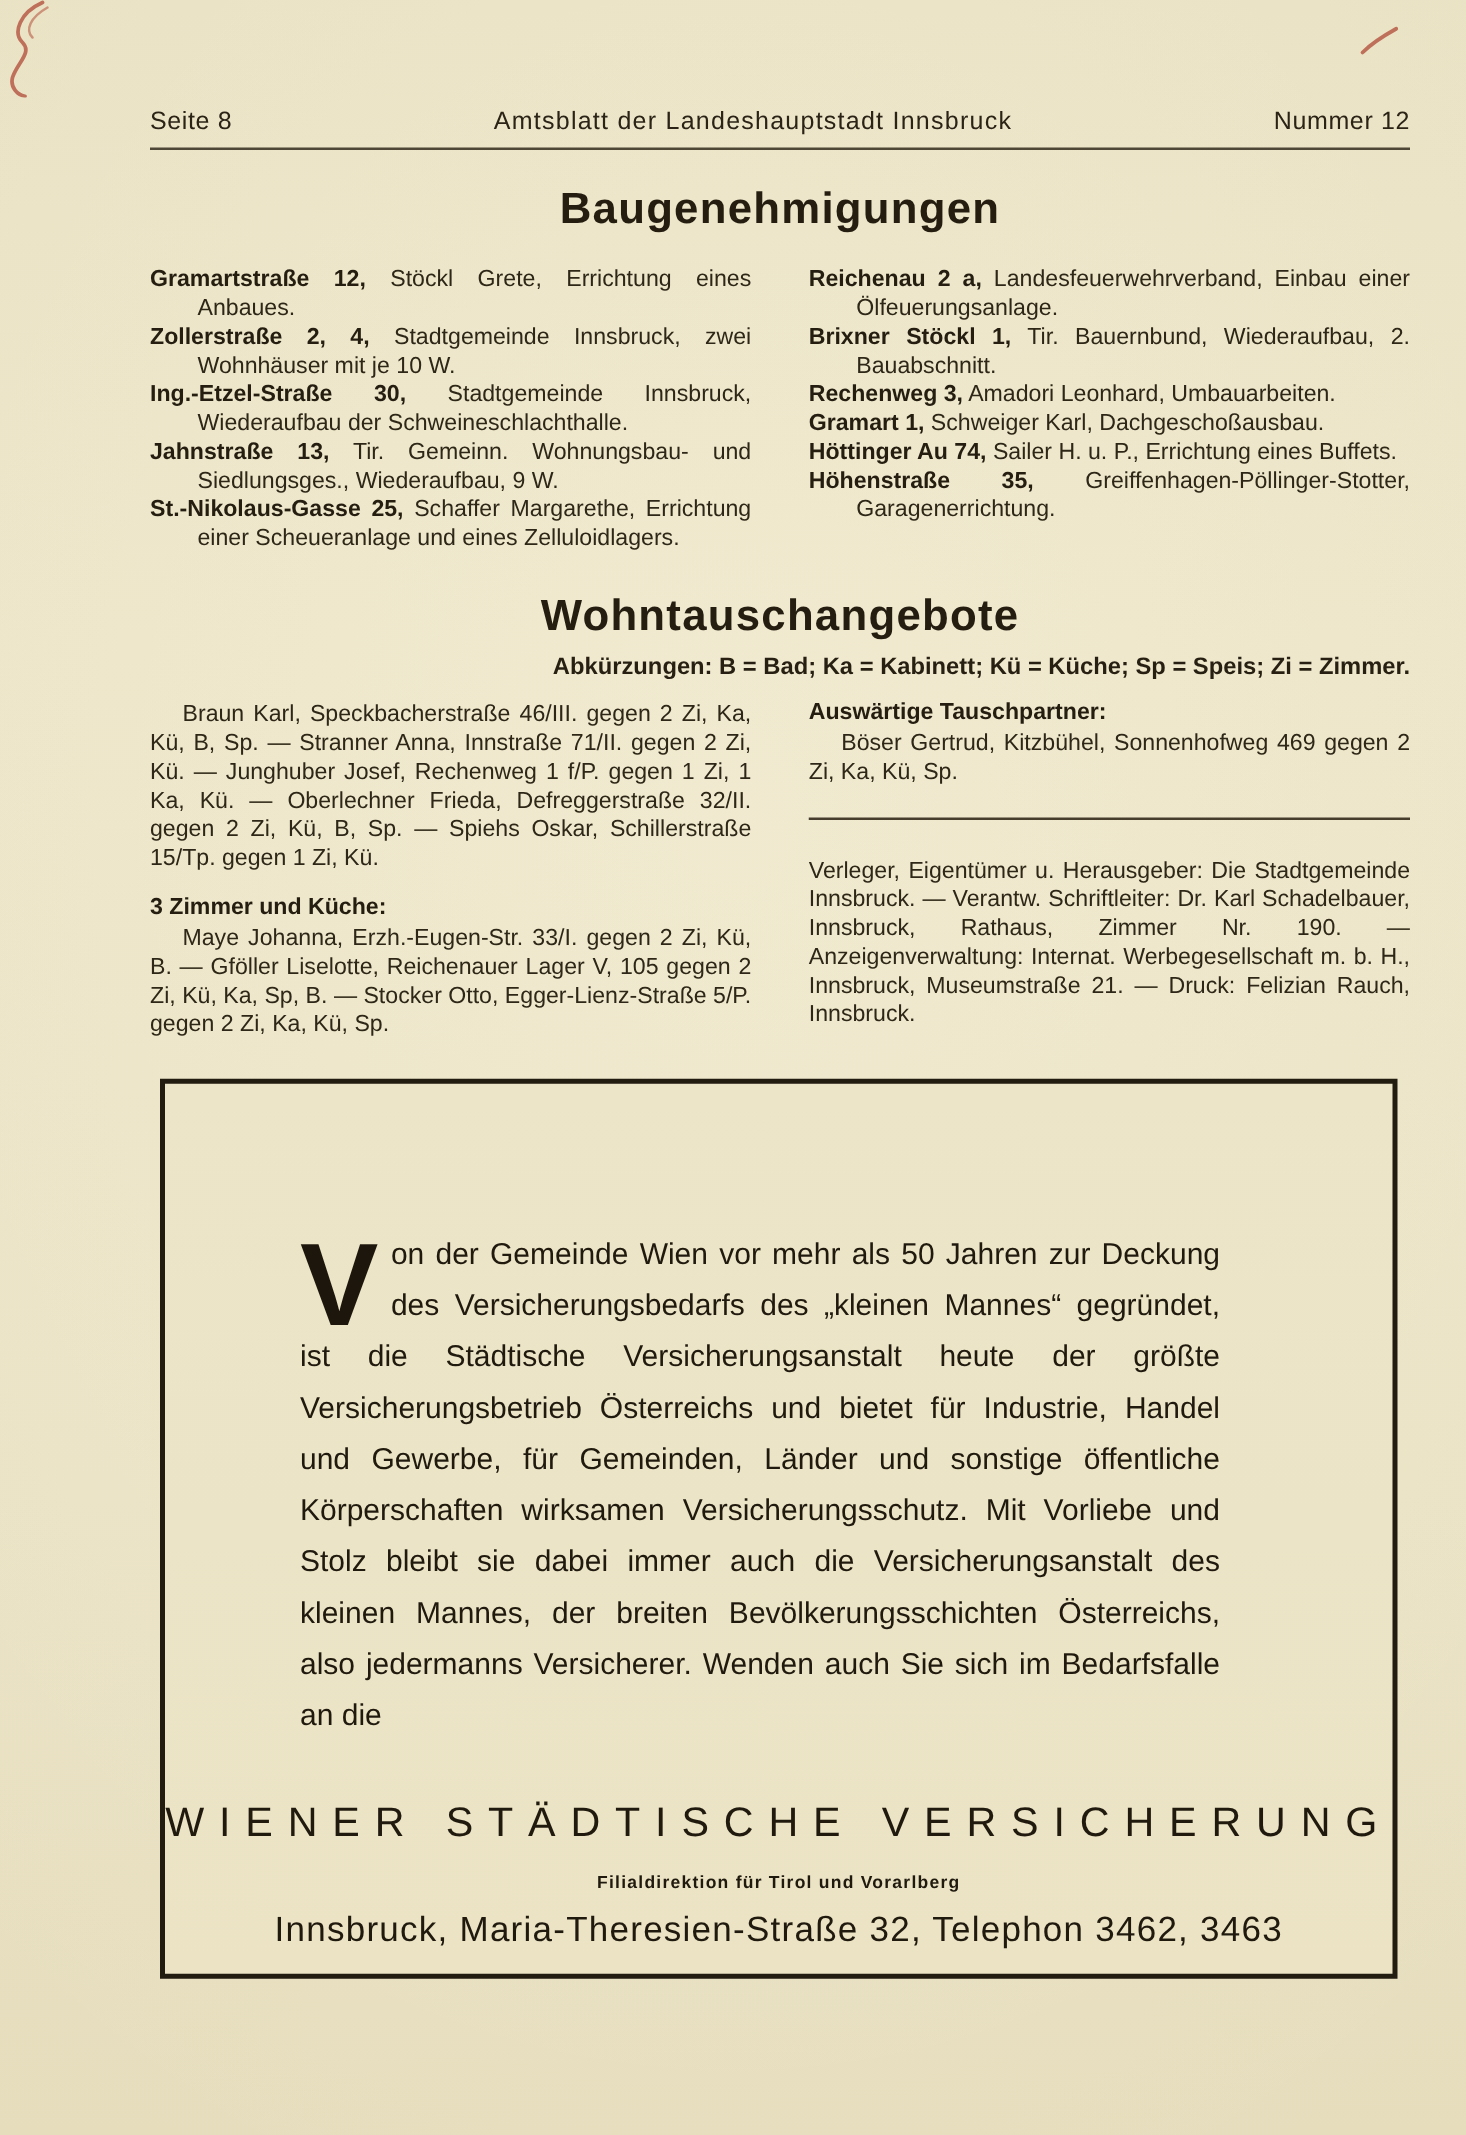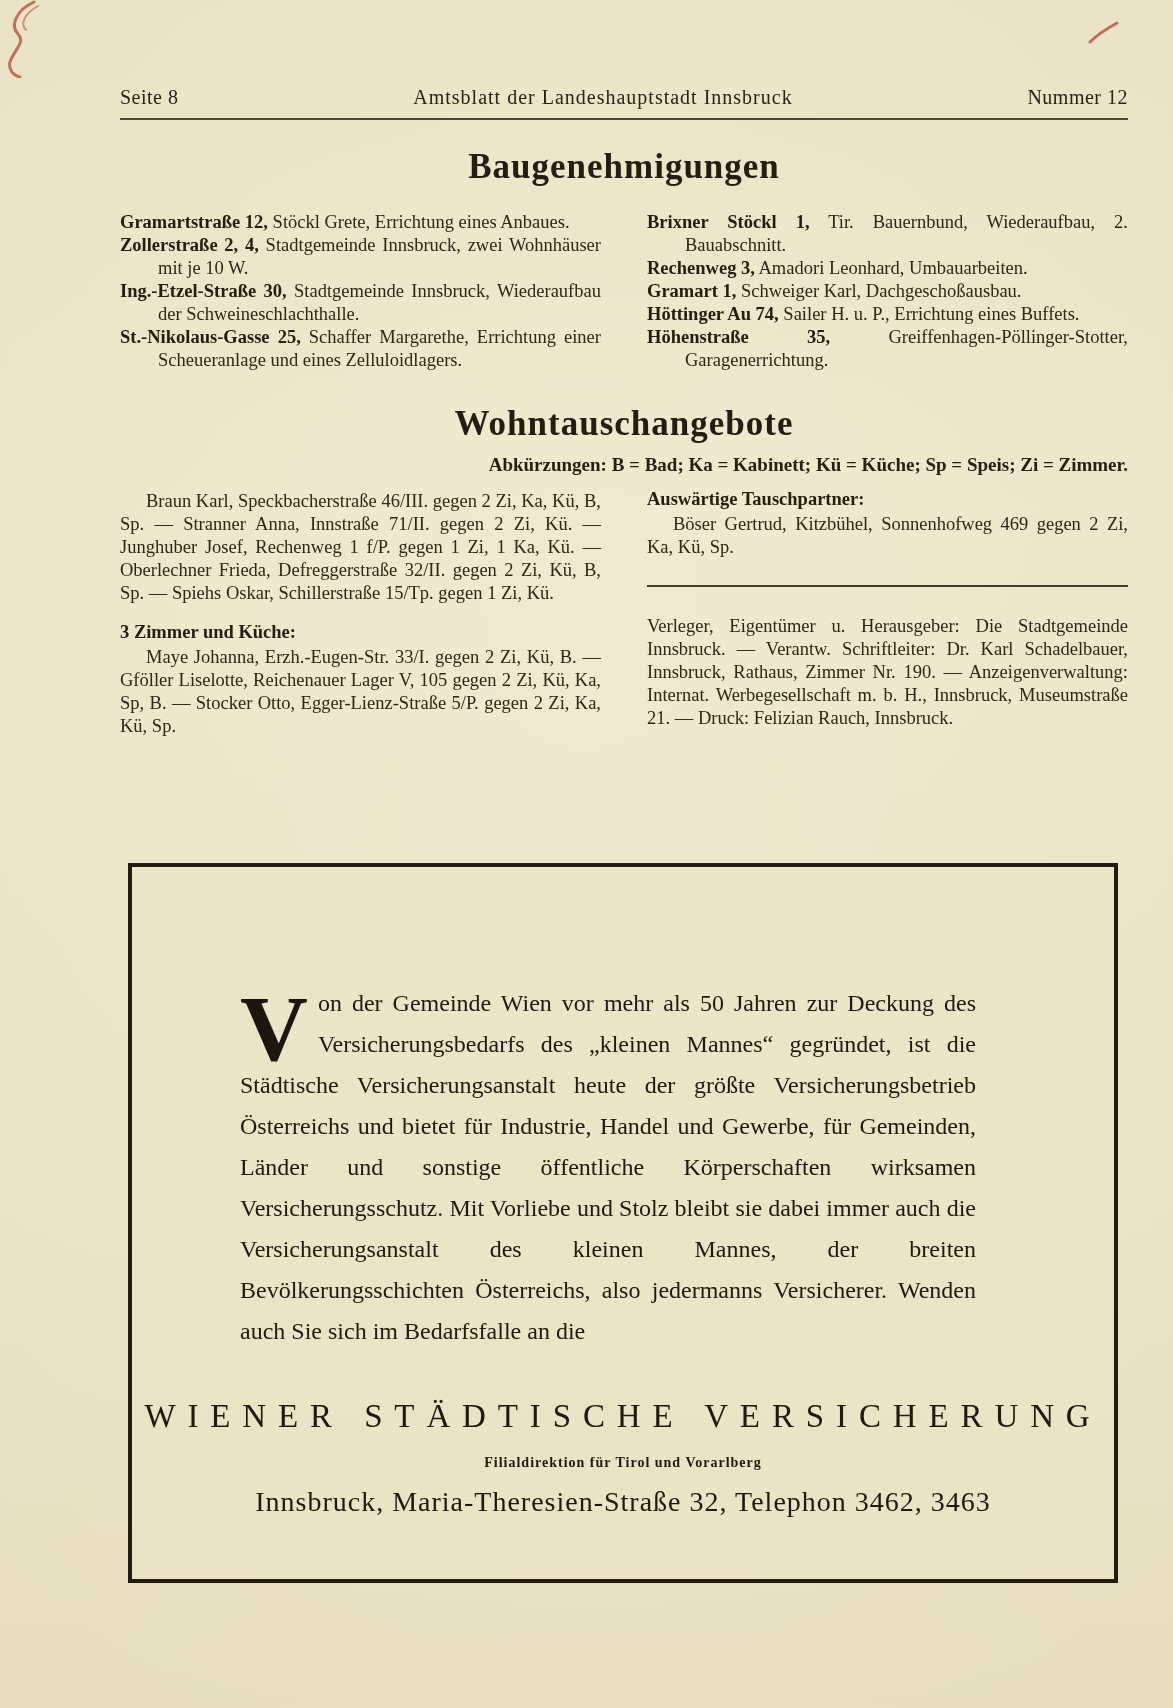--- a/index.html
+++ b/index.html
@@ -3,21 +3,21 @@
 <meta charset="utf-8">
 <style>
   html,body{margin:0;padding:0;background:#8a8374;}
   .page{
     position:relative;
     width:1173px;height:1708px;
     margin:0 auto;
     background:
       radial-gradient(ellipse 140% 120% at 50% 38%, rgba(255,252,235,0.25), rgba(0,0,0,0) 60%),
       linear-gradient(180deg,#e9e1c2 0%, #ece4c7 30%, #eae2c4 70%, #e6ddbd 100%);
-    font-family:Liberation Serif, serif;
+    font-family:Liberation Sans, sans-serif;
     color:#2b2316;
     overflow:hidden;
   }
   .content{position:absolute;left:120px;top:0;width:1008px;}
   
   .masthead{display:flex;justify-content:space-between;align-items:baseline;
     padding-top:86px;font-size:20px;letter-spacing:0.5px;}
   .masthead .mid{letter-spacing:1px;}
   .masthead-rule{border-top:2px solid #332a1c;margin-top:9px;opacity:.85;}
   
@@ -77,23 +77,25 @@
     </div>
     <div class="masthead-rule"></div>
 
     <h1 class="section-title">Baugenehmigungen</h1>
 
     <div class="cols">
       <div class="col">
         <p class="entry"><span class="lead">Gramartstraße 12,</span><span> Stöckl Grete, Errichtung eines Anbaues.</span></p>
         <p class="entry"><span class="lead">Zollerstraße 2, 4,</span><span> Stadtgemeinde Innsbruck, zwei Wohnhäuser mit je 10 W.</span></p>
         <p class="entry"><span class="lead">Ing.-Etzel-Straße 30,</span><span> Stadtgemeinde Innsbruck, Wiederaufbau der Schweineschlachthalle.</span></p>
+        <p class="entry"><span class="lead">Jahnstraße 13,</span><span> Tir. Gemeinn. Wohnungsbau- und Siedlungsges., Wiederaufbau, 9 W.</span></p>
         <p class="entry"><span class="lead">St.-Nikolaus-Gasse 25,</span><span> Schaffer Margarethe, Errichtung einer Scheueranlage und eines Zelluloidlagers.</span></p>
       </div>
       <div class="col">
+        <p class="entry"><span class="lead">Reichenau 2 a,</span><span> Landesfeuerwehrverband, Einbau einer Ölfeuerungsanlage.</span></p>
         <p class="entry"><span class="lead">Brixner Stöckl 1,</span><span> Tir. Bauernbund, Wiederaufbau, 2. Bauabschnitt.</span></p>
         <p class="entry"><span class="lead">Rechenweg 3,</span><span> Amadori Leonhard, Umbauarbeiten.</span></p>
         <p class="entry"><span class="lead">Gramart 1,</span><span> Schweiger Karl, Dachgeschoßausbau.</span></p>
         <p class="entry"><span class="lead">Höttinger Au 74,</span><span> Sailer H. u. P., Errichtung eines Buffets.</span></p>
         <p class="entry"><span class="lead">Höhenstraße 35,</span><span> Greiffenhagen-Pöllinger-Stotter, Garagenerrichtung.</span></p>
       </div>
     </div>
 
     <h1 class="section-title second">Wohntauschangebote</h1>
     <div class="abbrev">Abkürzungen: B = Bad; Ka = Kabinett; Kü = Küche; Sp = Speis; Zi = Zimmer.</div>

